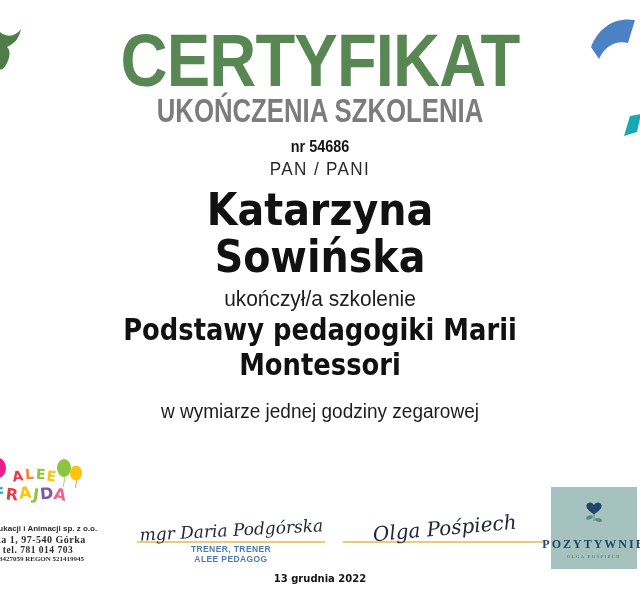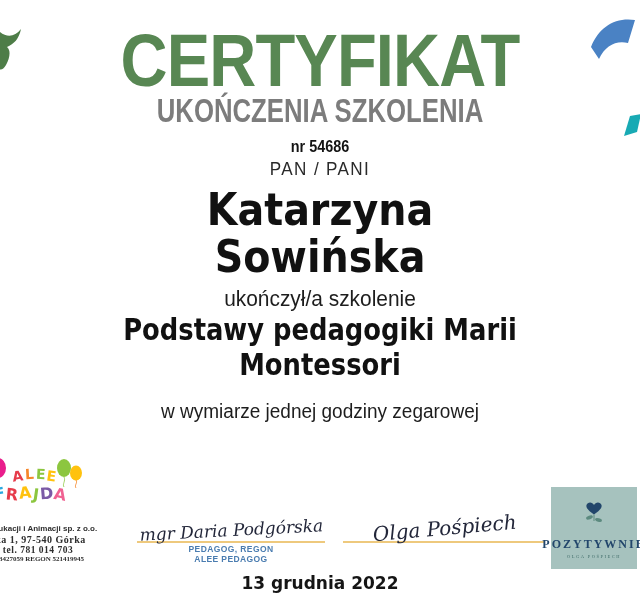--- a/index.html
+++ b/index.html
@@ -18,21 +18,21 @@
               transform:scale(0.9,1);transform-origin:center top;}
 
   
   .name{font-family:"DejaVu Sans",sans-serif;font-weight:700;font-size:44px;line-height:47px;
         transform:scale(0.9,1);transform-origin:center top;color:#111;}
   .name1{top:186px;} .name2{top:233px;}
   .completion{top:286px;font-size:22px;color:#1d1d1d;transform:scale(0.95,1);transform-origin:center top;}
   .course{top:312px;font-family:"DejaVu Sans",sans-serif;font-weight:700;font-size:30px;
           transform:scale(0.86,1);transform-origin:center top;color:#111;}
   .duration{top:400px;font-size:20px;color:#1d1d1d;transform:scale(0.95,1);transform-origin:center top;}
-  .issue-date{top:573px;font-family:"DejaVu Sans",sans-serif;font-weight:700;font-size:17px;color:#151515;}
+  .issue-date{top:573px;font-family:"DejaVu Sans",sans-serif;font-weight:700;font-size:10px;color:#151515;}
 
   
   .confetti{position:absolute;}
   .confetti-green{left:-3px;top:27px;}
   .confetti-blue{left:587px;top:15px;}
   .confetti-teal{left:621px;top:113px;}
 
   
   .alee-logo{position:absolute;left:-6px;top:458px;width:96px;height:64px;}
   .alee-word{position:absolute;font-family:"DejaVu Sans",sans-serif;font-weight:800;}
@@ -124,21 +124,21 @@
   <div class="stamp">
     <div class="stamp-l1">m Edukacji i Animacji sp. z o.o.</div>
     <div class="stamp-l2">rka 1, 97-540 Górka</div>
     <div class="stamp-l3">tel. 781 014 703</div>
     <div class="stamp-l4">723427059 REGON 521419945</div>
   </div>
 
   <div class="sig sig-left">
     <div class="hand">mgr Daria Podgórska</div>
     <div class="sig-line"></div>
-    <div class="role role1">PEDAGOG, REGON</div>
+    <div class="role role1">TRENER, TRENER</div>
     <div class="role role2">ALEE PEDAGOG</div>
   </div>
 
   <div class="sig sig-right">
     <div class="hand">Olga Pośpiech</div>
     <div class="sig-line"></div>
   </div>
 
   <div class="poz">
     <svg width="26" height="28" viewBox="0 0 26 28">

